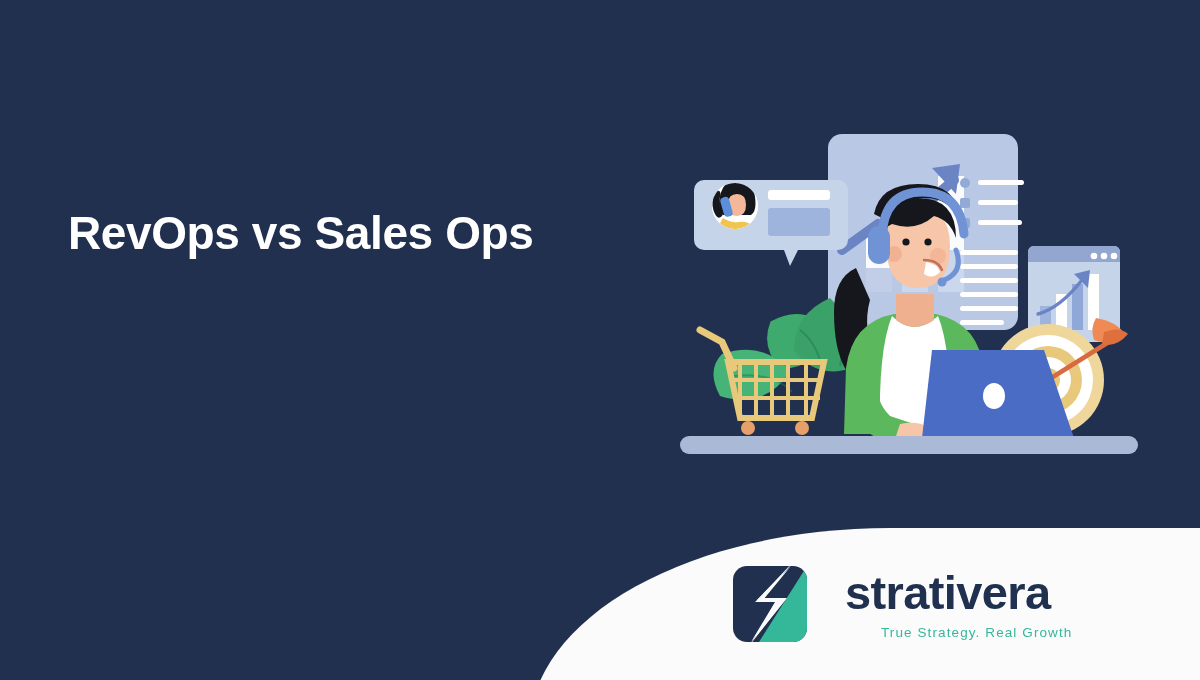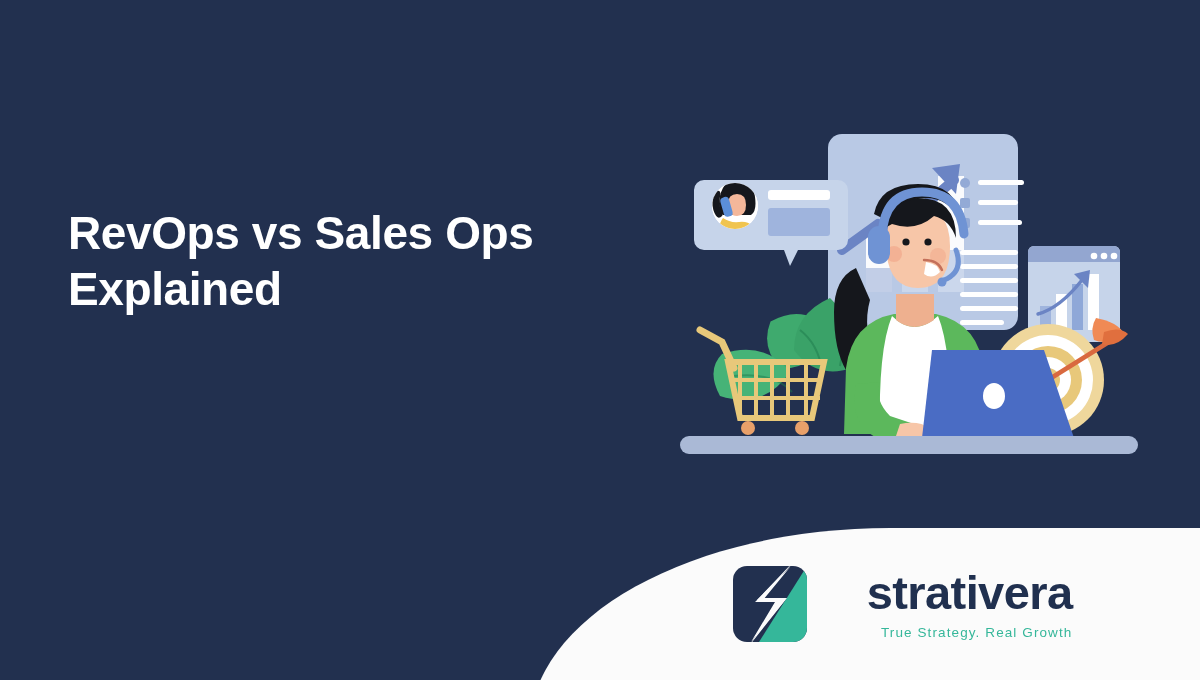--- a/index.html
+++ b/index.html
@@ -31,42 +31,41 @@
   .footer-panel::after{
     content:""; position:absolute; left:0; top:0; right:0; bottom:0;
   }
 
   
   .logo-wrap{
     position:absolute; left:733px; top:566px;
     display:flex; align-items:center; gap:16px;
   }
   .logo-mark{ width:74px; height:76px; flex:0 0 auto; }
-  .logo-text{ display:flex; flex-direction:column; align-items:flex-end; }
+  .logo-text{ display:flex; flex-direction:column; align-items:center; }
   .wordmark{
     font-size:47px; font-weight:bold; color:#20304f;
     letter-spacing:-0.6px; line-height:50px;
   }
   .tagline{
     font-size:13.5px; color:#35b79a; letter-spacing:1.1px;
     margin-top:7px; margin-left:58px;
   }
 
   
   .illo{ position:absolute; left:660px; top:118px; width:500px; height:340px; }
   .illo svg{ display:block; }
 </style>
 </head>
 <body>
 
 <div class="canvas">
 
   <div class="headline">
     <span class="ln">RevOps vs Sales Ops</span>
-    <span class="ln">Explained</span>
   </div>
 
   <div class="illo">
     <svg width="500" height="340" viewBox="0 0 500 340" xmlns="http://www.w3.org/2000/svg">
       <defs>
         <clipPath id="avClip">
             <circle cx="75" cy="88" r="23"></circle>
           </clipPath>
         <clipPath id="bwClip">
             <rect x="368" y="128" width="92" height="96" rx="5"></rect>

